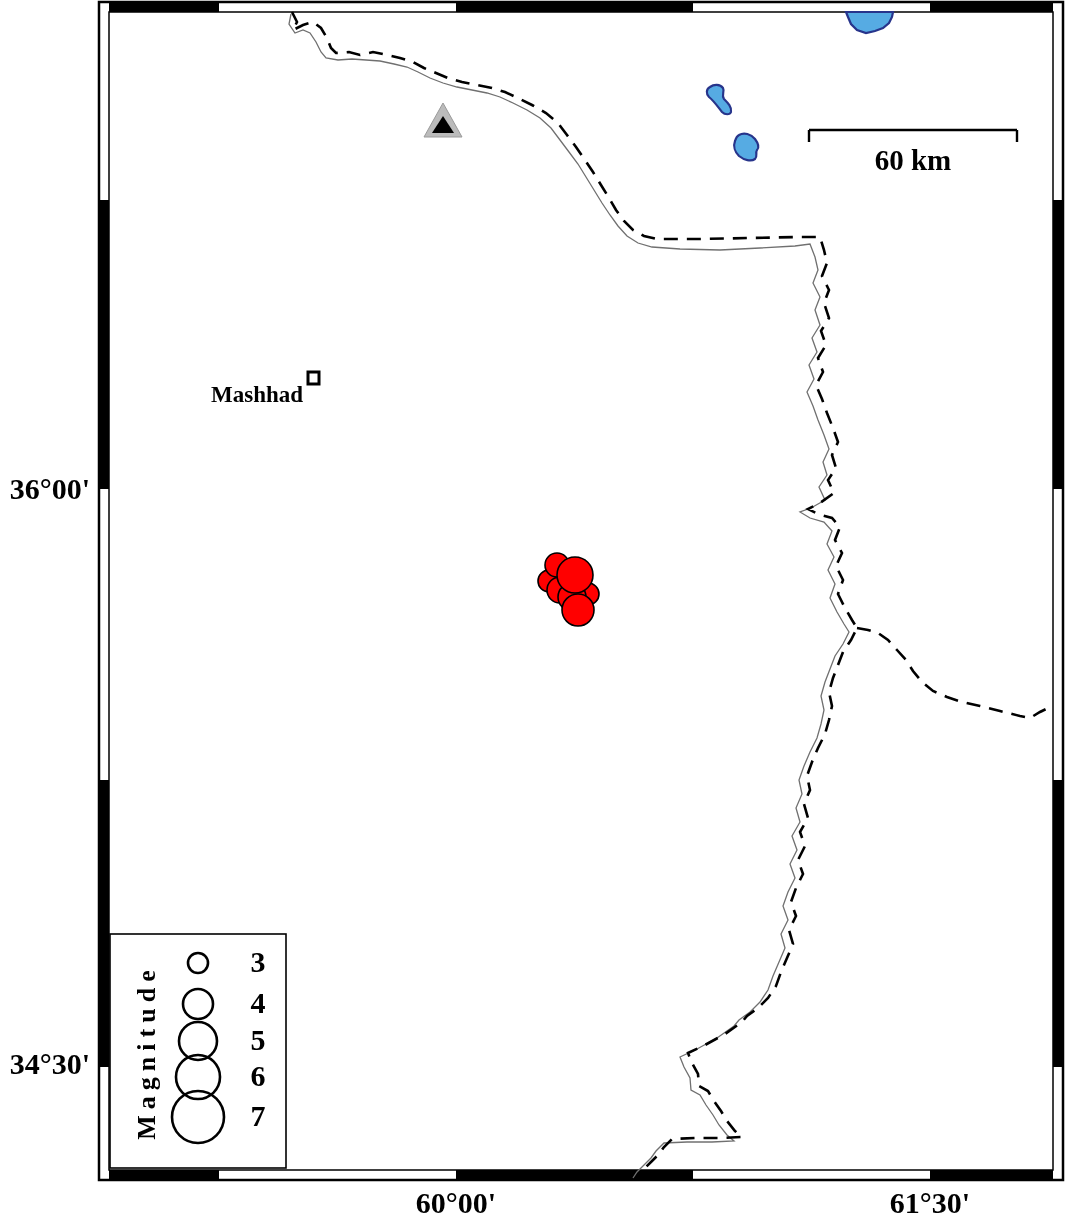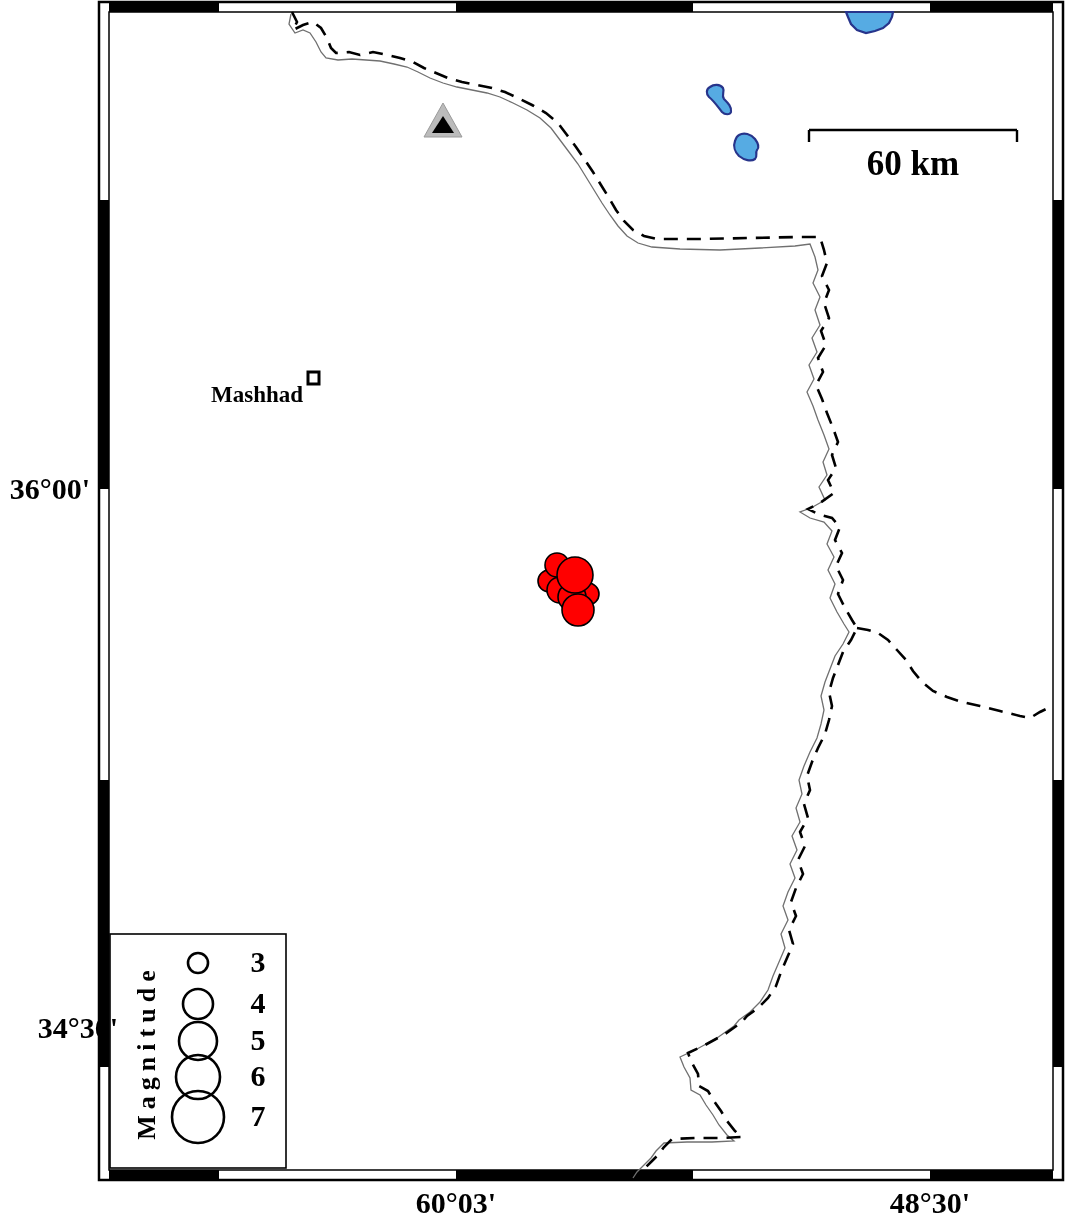--- a/index.html
+++ b/index.html
@@ -14,21 +14,21 @@
   .lbl{
     position:absolute;
     font-weight:bold;
     color:#000;
     white-space:nowrap;
   }
   .axis-lbl{font-size:30px;}
   .left-lbl{left:0;width:90px;text-align:right;}
   .bottom-lbl{width:200px;text-align:center;top:1186px;}
   .city-lbl{font-size:23px;left:211px;width:200px;top:382px;}
-  .scale-lbl{font-size:35px;left:813px;width:200px;text-align:center;top:144px;}
+  .scale-lbl{font-size:29px;left:813px;width:200px;text-align:center;top:144px;}
   .legend-title{
     font-size:26px;letter-spacing:6px;
     left:27px;top:1037px;width:240px;height:30px;
     text-align:center;line-height:30px;
     transform:rotate(-90deg);
   }
   .legend-num{
     position:absolute;font-weight:bold;font-size:30px;
     left:228px;width:60px;text-align:center;color:#000;
   }
@@ -125,24 +125,24 @@
           <circle cx="198" cy="963" r="10" fill="none" stroke="#000" stroke-width="2.6"></circle>
           <circle cx="198" cy="1004" r="15" fill="none" stroke="#000" stroke-width="2.6"></circle>
           <circle cx="198" cy="1041" r="19" fill="none" stroke="#000" stroke-width="2.6"></circle>
           <circle cx="198" cy="1077" r="22" fill="none" stroke="#000" stroke-width="2.6"></circle>
           <circle cx="198" cy="1117" r="26" fill="none" stroke="#000" stroke-width="2.6"></circle>
         </g>
     </g>
   </svg>
 
   <div class="lbl axis-lbl left-lbl" style="top:472px;font-family:Liberation Serif, serif;">36°00'</div>
-  <div class="lbl axis-lbl left-lbl" style="top:1011px;margin-left:28px;">34°30'</div>
+  <div class="lbl axis-lbl left-lbl" style="top:1047px;">34°30'</div>
 
-  <div class="lbl axis-lbl bottom-lbl" style="left:356px;">60°03'</div>
-  <div class="lbl axis-lbl bottom-lbl" style="left:830px;">48°30'</div>
+  <div class="lbl axis-lbl bottom-lbl" style="left:356px;">60°00'</div>
+  <div class="lbl axis-lbl bottom-lbl" style="left:830px;">61°30'</div>
 
   <div class="lbl city-lbl">Mashhad</div>
 
   <div class="lbl scale-lbl">60 km</div>
 
   <div class="lbl legend-title">Magnitude</div>
 
   <div id="legend-nums">
       <div class="legend-num" style="top: 945px;">3</div>
       <div class="legend-num" style="top: 986px;">4</div>

